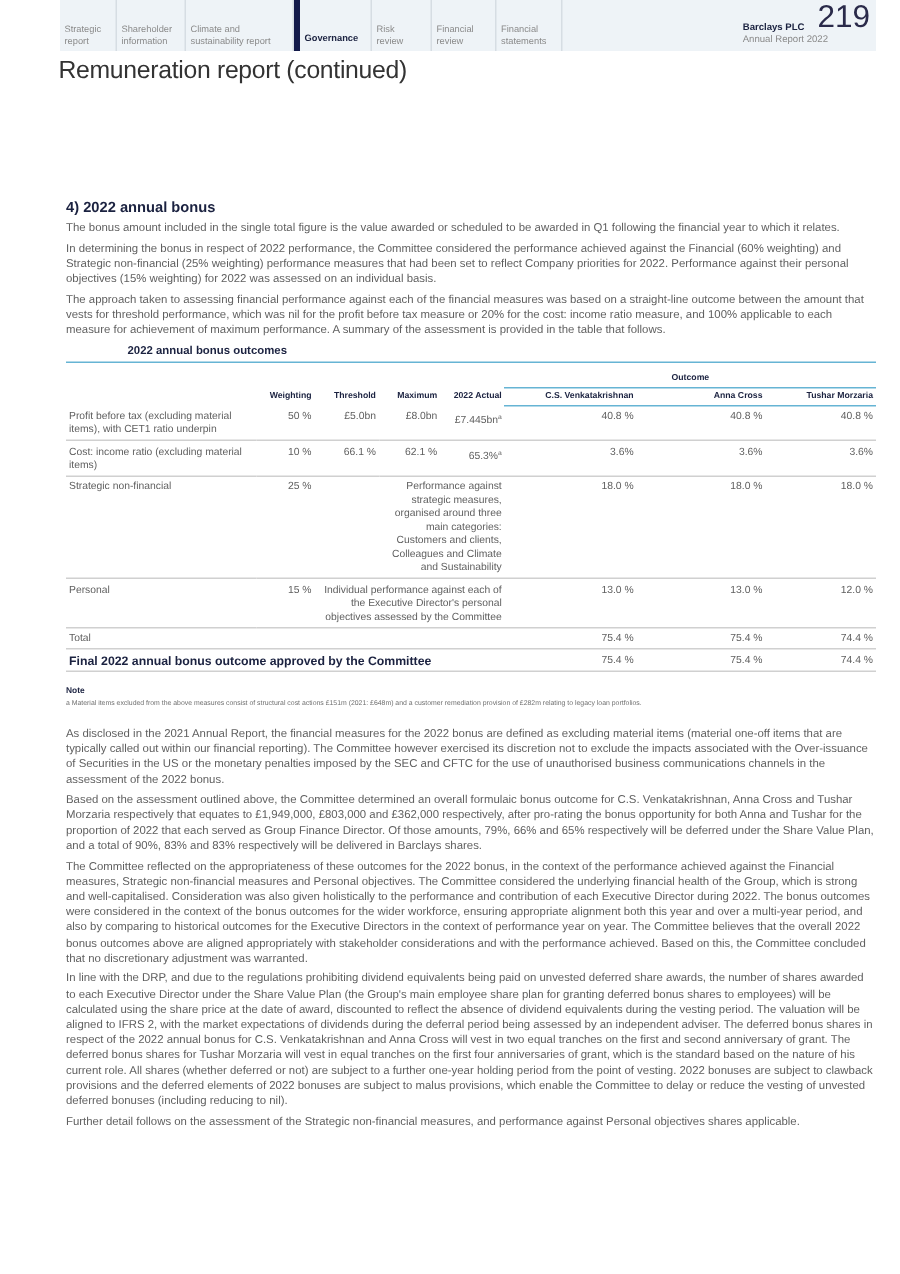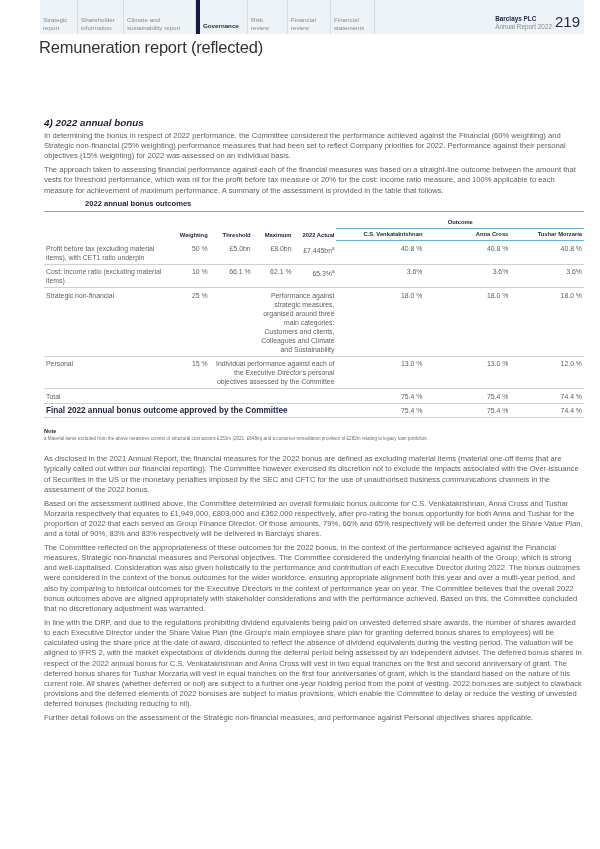--- a/index.html
+++ b/index.html
@@ -8,25 +8,25 @@
   .nav { position: absolute; left: 40px; top: 0; width: 544px; height: 34px;
          background: #eef3f7; display: flex; }
   .nav-item { position: relative; height: 34px; border-right: 1px solid #d6dde3;
               font-size: 6.2px; line-height: 7.5px; color: #8a8a8a; padding: 16px 0 0 3px;
               box-sizing: border-box; }
   .nav-item.active { color: #1b2240; font-weight: bold; border-left: 4px solid #131a4a;
                      padding-top: 22px; }
   .nav-brand { position: absolute; right: 32px; top: 15px; font-size: 6.4px; line-height: 7.5px;
                color: #8a8a8a; text-align: left; }
   .nav-brand b { color: #1b2240; }
-  .page-num { position: absolute; right: 4px; top: 13px; font-size: 15px; color: #2a2a4a; }
+  .page-num { position: absolute; right: 4px; top: 0; font-size: 21px; color: #2a2a4a; }
   .page-title { position: absolute; left: 39px; top: 38px; font-size: 16.5px; color: #333;
                 font-weight: normal; margin: 0; letter-spacing: -0.2px; }
   .content { position: absolute; left: 44px; top: 117px; width: 540px; }
-  h2.sec { font-size: 9.8px; color: #1b2240; font-weight: bold; margin: 0 0 3px 0; font-style: italic; }
+  h2.sec { font-size: 9.8px; color: #1b2240; font-weight: bold; margin: 16px 0 3px 0; }
   p { font-size: 7.6px; line-height: 10.2px; margin: 0 0 3.5px 0; color: #5f5f5f; }
   .tbl-title { font-size: 7.6px; font-weight: bold; color: #1b2240; margin: 0 0 3px 0; padding-left: 41px; }
   .tbl-wrap { border-top: 1.5px solid #66b4d4; }
   table { width: 100%; border-collapse: separate; border-spacing: 0; font-size: 6.9px; color: #5f5f5f; }
   th { font-weight: bold; color: #1b2240; font-size: 5.8px; padding: 2px 2px 3px 2px; }
   td { vertical-align: top; padding: 2.5px 2px 2px 2px; line-height: 9px; }
   .r { text-align: right; }
   .grp th.og { border-bottom: 1.5px solid #66b4d4; text-align: center; padding-top: 7px; }
   .hdr th.u { border-bottom: 1.5px solid #66b4d4; }
   tbody tr td { border-bottom: 0.8px solid #d0d0d0; }
@@ -44,24 +44,25 @@
   <div class="nav-item" style="width:46px"><span>Shareholder</span><br><span>information</span></div>
   <div class="nav-item" style="width:72px"><span>Climate and</span><br><span>sustainability report</span></div>
   <div class="nav-item active" style="width:52px"><span>Governance</span></div>
   <div class="nav-item" style="width:40px"><span>Risk</span><br><span>review</span></div>
   <div class="nav-item" style="width:43px"><span>Financial</span><br><span>review</span></div>
   <div class="nav-item" style="width:44px"><span>Financial</span><br><span>statements</span></div>
   <div class="nav-brand"><b>Barclays PLC</b><br><span>Annual Report 2022</span></div>
   <div class="page-num">219</div>
 </nav>
 
-<h1 class="page-title">Remuneration report (reflected)</h1>
+<h1 class="page-title">Remuneration report (continued)</h1>
 
 <div class="content">
   <h2 class="sec">4) 2022 annual bonus</h2>
+  <p>The bonus amount included in the single total figure is the value awarded or scheduled to be awarded in Q1 following the financial year to which it relates.</p>
   <p>In determining the bonus in respect of 2022 performance, the Committee considered the performance achieved against the Financial (60% weighting) and Strategic non-financial (25% weighting) performance measures that had been set to reflect Company priorities for 2022. Performance against their personal objectives (15% weighting) for 2022 was assessed on an individual basis.</p>
   <p>The approach taken to assessing financial performance against each of the financial measures was based on a straight-line outcome between the amount that vests for threshold performance, which was nil for the profit before tax measure or 20% for the cost: income ratio measure, and 100% applicable to each measure for achievement of maximum performance. A summary of the assessment is provided in the table that follows.</p>
 
   <div class="tbl-title">2022 annual bonus outcomes</div>
   <div class="tbl-wrap">
     <table>
       <colgroup>
         <col style="width:124px">
           <col style="width:38px">
           <col style="width:42px">

